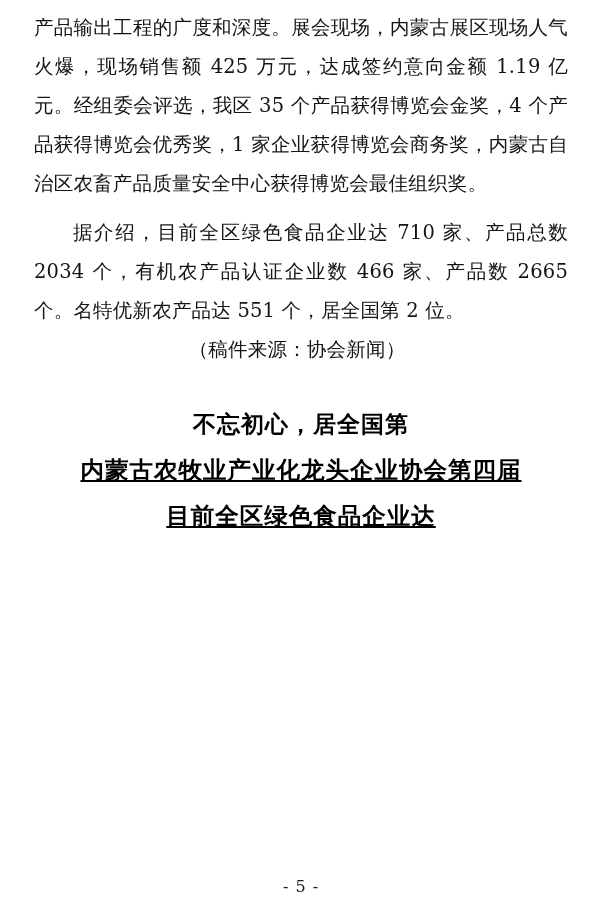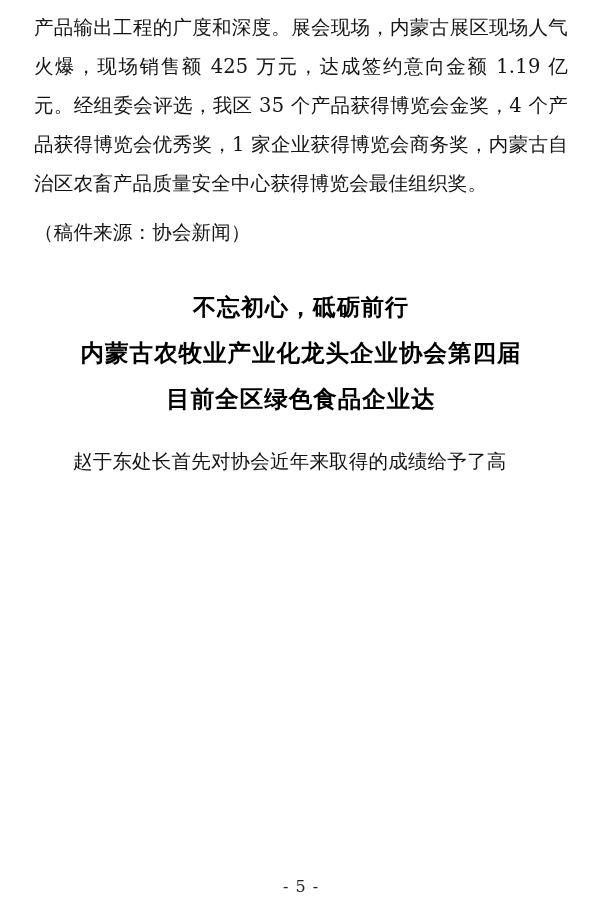--- a/index.html
+++ b/index.html
@@ -28,40 +28,41 @@
     text-align: justify;
     text-justify: inter-ideograph;
     letter-spacing: 0.2px;
     margin: 0;
     color: #141414;
   }
   .indent {
     text-indent: 2em;
   }
   .right {
-    text-align: left;
+    text-align: center;
     padding-right: 8px;
   }
   .spacer-sm { height: 10px; }
   .spacer-md { height: 26px; }
 
   .title-block {
     text-align: center;
     margin-top: 6px;
   }
   .title-line {
     font-family: "DejaVu Serif", "Liberation Serif", serif;
     font-weight: bold;
     font-size: 23px;
     line-height: 46px;
     letter-spacing: 1px;
     color: #000000;
   }
   .title-line.main {
     font-size: 23.5px;
+    text-decoration: underline;
   }
   .footer {
     position: absolute;
     left: 0;
     right: 0;
     bottom: 14px;
     text-align: center;
     font-size: 16px;
     color: #222;
     letter-spacing: 1px;
@@ -69,32 +70,32 @@
 </style>
 </head>
 <body>
 
 <div class="page">
 
   <p class="para">产品输出工程的广度和深度。展会现场，内蒙古展区现场人气火爆，现场销售额 425 万元，达成签约意向金额 1.19 亿元。经组委会评选，我区 35 个产品获得博览会金奖，4 个产品获得博览会优秀奖，1 家企业获得博览会商务奖，内蒙古自治区农畜产品质量安全中心获得博览会最佳组织奖。</p>
 
   <div class="spacer-sm"></div>
 
+  <p class="para indent">据介绍，目前全区绿色食品企业达 710 家、产品总数 2034 个，有机农产品认证企业数 466 家、产品数 2665 个。名特优新农产品达 551 个，居全国第 2 位。</p>
 
   <p class="para right">（稿件来源：协会新闻）</p>
 
   <div class="spacer-md"></div>
 
   <div class="title-block">
-    <div class="title-line">不忘初心，砥砺前行</div>
+    <div class="title-line">不忘初心，居全国第</div>
     <div class="title-line main">内蒙古农牧业产业化龙头企业协会第四届</div>
     <div class="title-line main">目前全区绿色食品企业达</div>
   </div>
 
   <div class="spacer-sm"></div>
 
 
   <div class="spacer-sm"></div>
 
-  <p class="para indent">赵于东处长首先对协会近年来取得的成绩给予了高</p>
 
   <div class="footer">- 5 -</div>
 </div>
 
 </body></html>

